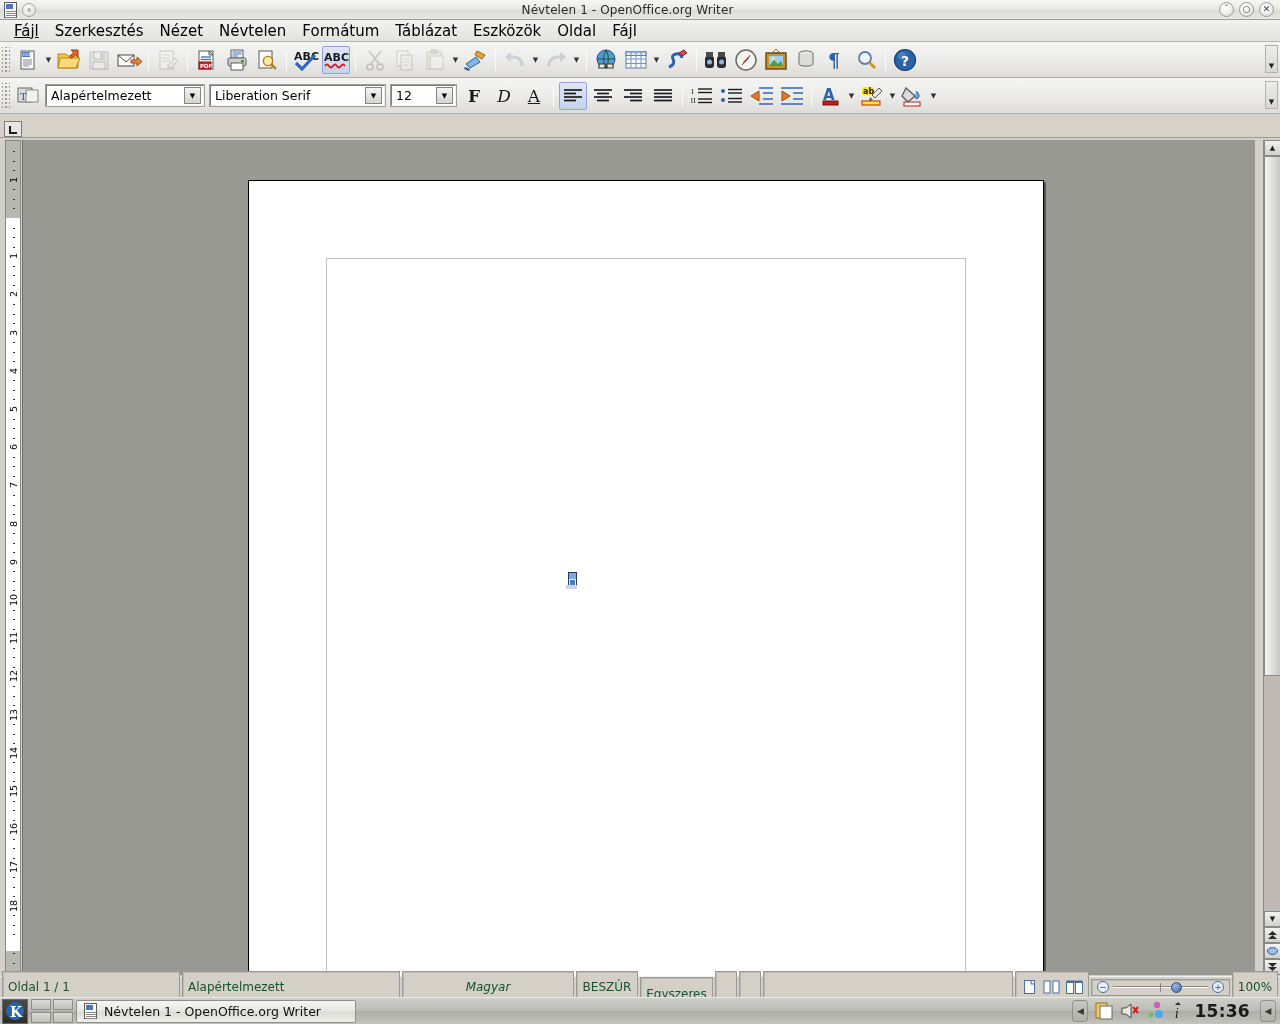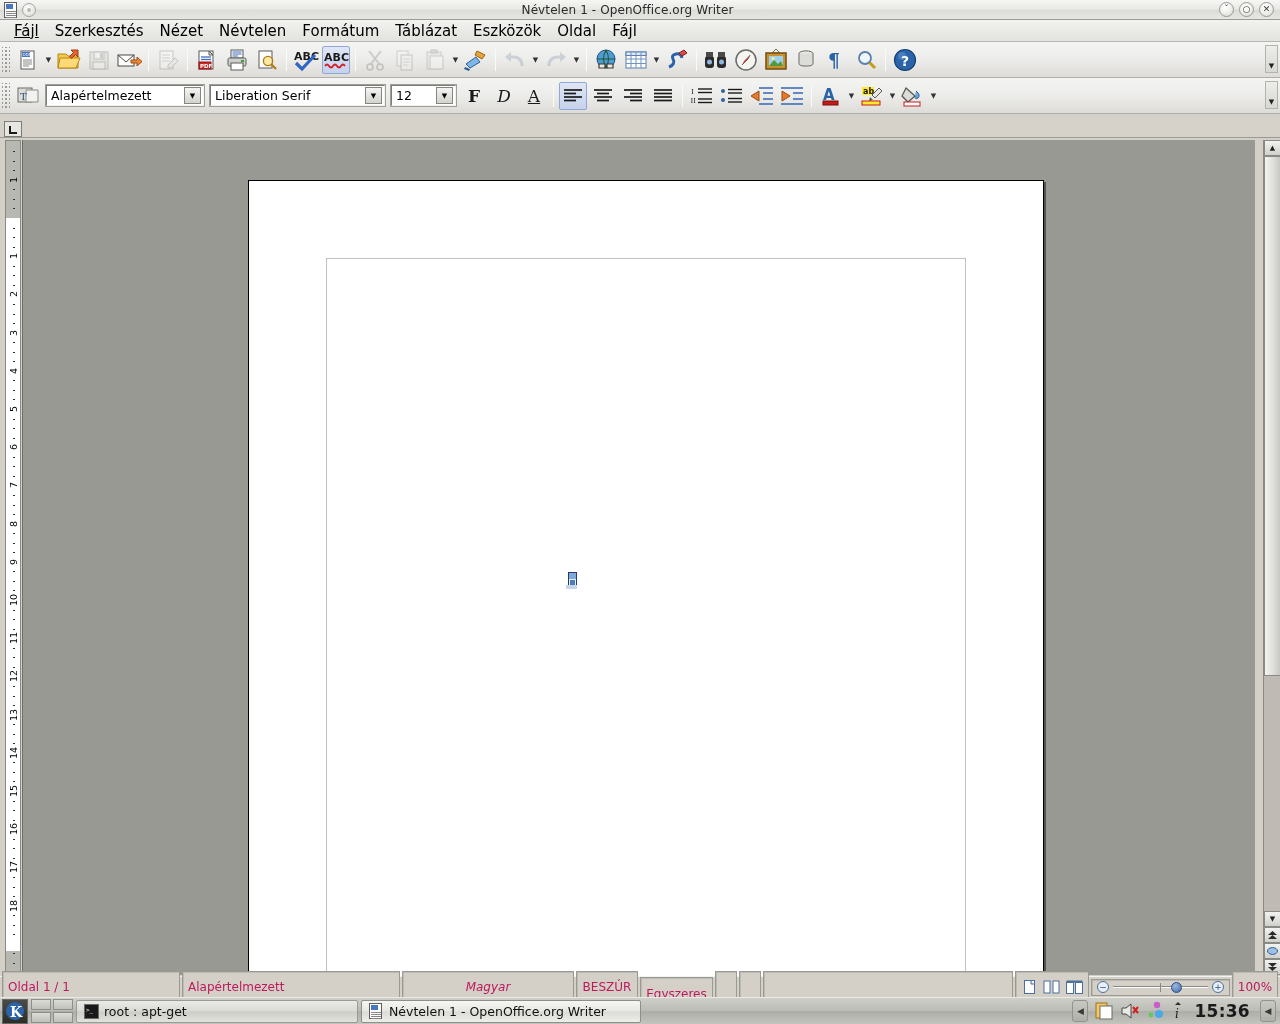--- a/index.html
+++ b/index.html
@@ -208,21 +208,21 @@
   
   .statusbar {
     position:absolute; left:0; top:976px; width:1280px; height:21px;
     background:#d4d0c8; border-top:1px solid #f2f2f0;
     display:flex; align-items:center; padding:0 2px; gap:2px;
   }
   .sfield {
     height:33px; border:1px solid #9a9a94;
     background:#d4d0c8;
     display:flex; align-items:center;
-    font-size:12px; color:#be185d; padding:0 5px;
+    font-size:12px; color:#14532d; padding:0 5px;
     box-shadow: inset 1px 1px 0 #bdbab3;
   }
   .sfield.center { justify-content:center; }
   .viewbtn {
     width:22px; height:17px; display:flex; align-items:center; justify-content:center;
   }
   .zoomslider {
     display:flex; align-items:center; gap:4px; height:17px;
     border:1px solid #9a9a94; padding:0 5px; background:#d4d0c8;
     box-shadow: inset 1px 1px 0 #bdbab3;
@@ -1029,27 +1029,20 @@
         <text x="5" y="16" font-size="14" fill="#ffffff" font-family="DejaVu Serif" font-weight="bold">K</text>
       </svg>
     </div>
     <div class="pager">
       <div></div>
       <div></div>
       <div></div>
       <div></div>
     </div>
 
-    <div class="task" style="width:282px;">
-      <svg width="15" height="15" viewBox="0 0 15 15">
-        <rect x="0.5" y="0.5" width="14" height="14" fill="#1a1a1a" stroke="#6a6a66"></rect>
-        <text x="2" y="8" font-size="6" fill="#ffffff" font-family="DejaVu Sans Mono">&gt;_</text>
-      </svg>
-      <span>root : apt-get</span>
-    </div>
 
     <div class="task active" style="width:280px;">
       <span style="width:15px;height:16px;"><span class="doc-glyph"></span></span>
       <span>Névtelen 1 - OpenOffice.org Writer</span>
     </div>
 
     <div class="tray">
       <span class="trayarrow">◀</span>
       <span>
         <svg width="20" height="20" viewBox="0 0 20 20">

